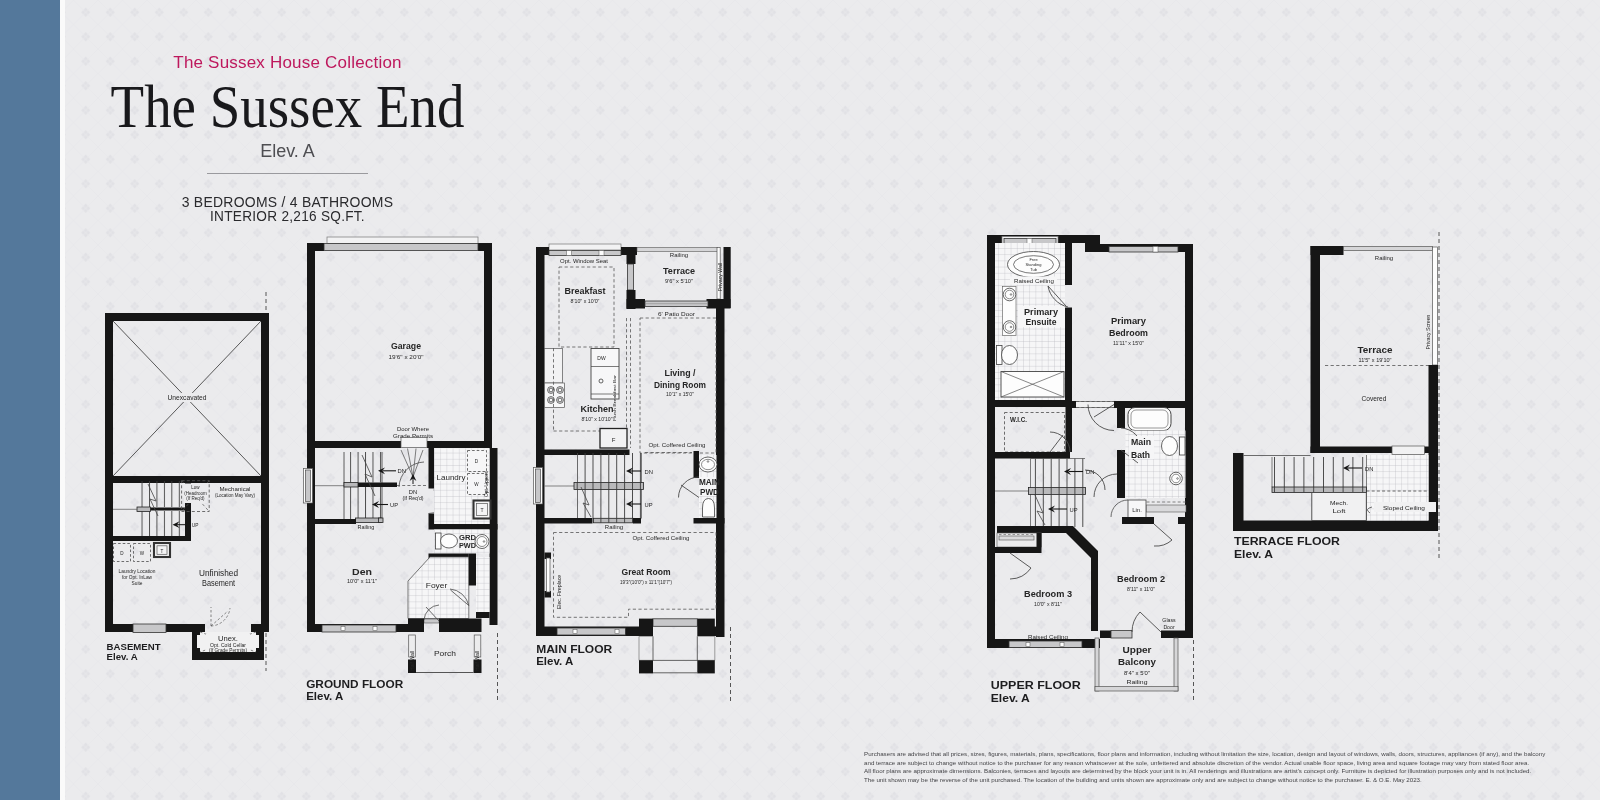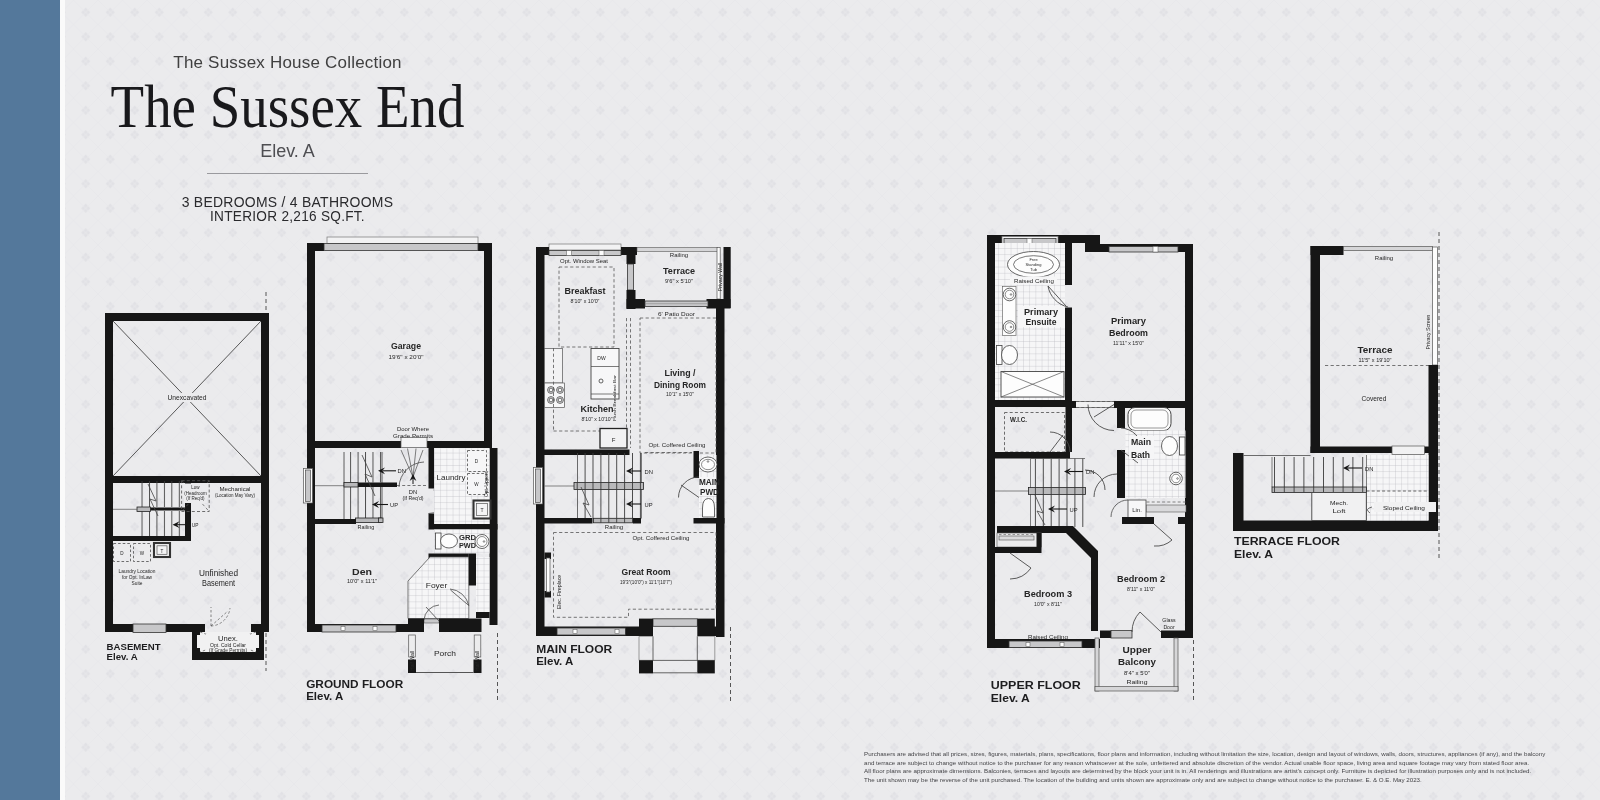--- a/index.html
+++ b/index.html
@@ -36,21 +36,21 @@
 </defs>
 <rect x="0" y="0" width="1600" height="800" fill="url(#bgpat)"></rect>
 </svg>
 
 <div class="abs" style="left:0;top:0;width:59.5px;height:800px;background:#54789b;"></div>
 
 <div class="abs" style="left:59.5px;top:0;width:5px;height:800px;background:#fafafa;"></div>
 
 <div class="abs" style="left:64px;top:0;width:447px;text-align:center;">
 
-  <div class="abs" style="left:0;top:53px;width:447px;font-size:17px;color:#404040;letter-spacing:0.2px;">The Sussex House Collection</div>
+  <div class="abs" style="left:0;top:53px;width:447px;font-size:17px;color:#be185d;letter-spacing:0.2px;">The Sussex House Collection</div>
 
   <div class="abs" style="left:0;top:72px;width:447px;font-family:'Liberation Serif',serif;font-size:61px;color:#19191c;letter-spacing:0px;transform:scaleX(0.90);transform-origin:50% 50%;">The Sussex End</div>
 
   <div class="abs" style="left:0;top:141px;width:447px;font-size:18px;color:#4e4e52;">Elev. A</div>
 
   <div class="abs" style="left:143px;top:173px;width:161px;border-top:1.2px solid #9a9a9e;"></div>
 
   <div class="abs" style="left:0;top:193px;width:447px;font-size:15.5px;color:#2a2a2d;letter-spacing:0.3px;transform:scaleX(0.9);transform-origin:50% 50%;">3 BEDROOMS / 4 BATHROOMS</div>
 
   <div class="abs" style="left:0;top:207px;width:447px;font-size:15.5px;color:#2a2a2d;letter-spacing:0.3px;transform:scaleX(0.88);transform-origin:50% 50%;">INTERIOR 2,216 SQ.FT.</div>

